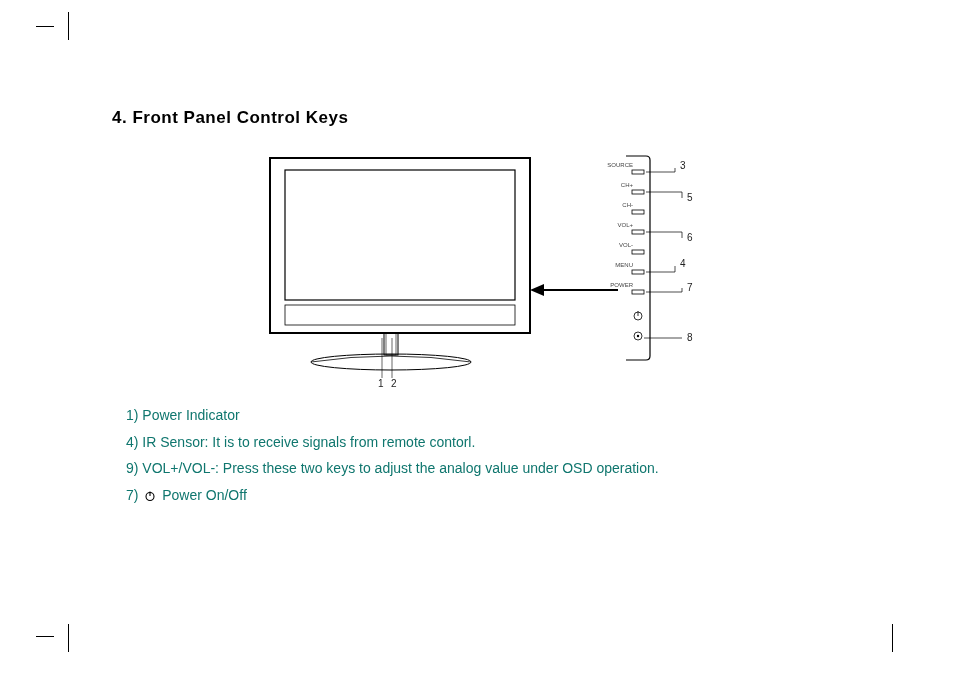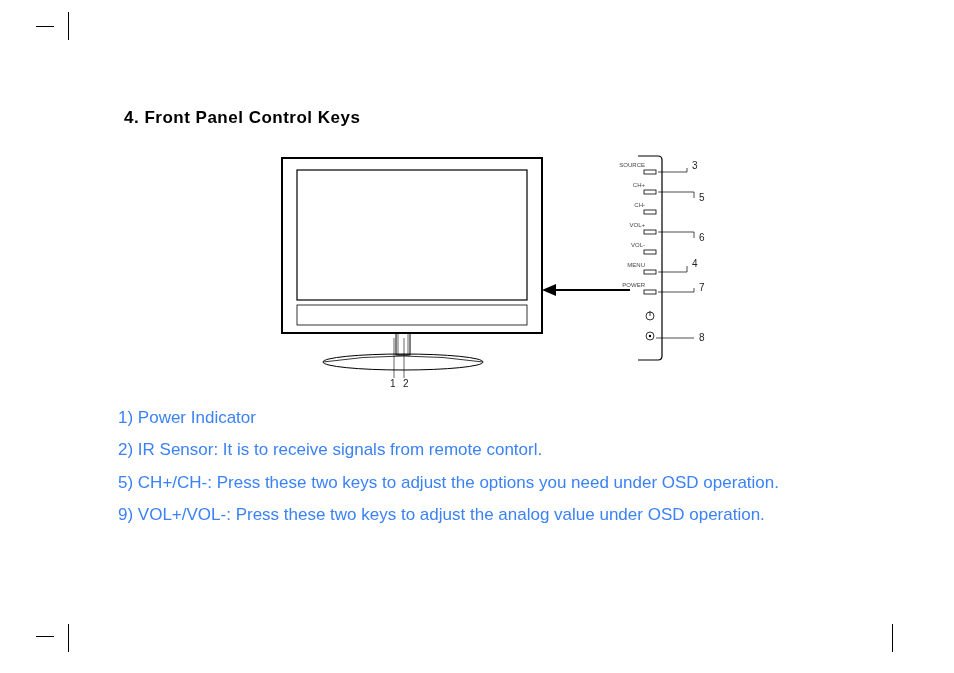--- a/index.html
+++ b/index.html
@@ -10,21 +10,21 @@
     font-family: Arial, Helvetica, sans-serif;
     color: #000;
     position: relative;
   }
   
   .crop { position: absolute; background: #000; }
   .crop.h { height: 1px; width: 18px; }
   .crop.v { width: 1px; height: 28px; }
   .page {
     position: absolute;
-    left: 82px; top: 18px;
+    left: 70px; top: 18px;
     width: 820px; height: 628px;
   }
   .title {
     font-size: 17px;
     font-weight: bold;
     letter-spacing: 0.5px;
     margin-top: 90px;
     margin-left: 42px;
   }
   .figure-wrap {
@@ -42,24 +42,24 @@
   }
   .panel-btn-label {
     position: absolute;
     font-size: 6px;
     color: #444;
     text-align: right;
     width: 30px;
   }
   .list {
     margin-top: 12px;
-    margin-left: 36px;
-    font-size: 17px;
+    margin-left: 56px;
+    font-size: 14px;
     line-height: 1.9;
-    color: #3b82f6;
+    color: #0f766e;
   }
   .list-row { white-space: nowrap; }
   .list-row svg { vertical-align: -2px; margin: 0 2px; }
 </style>
 </head>
 <body>
 
 <div class="crop h" style="left:36px; top:26px;"></div>
 <div class="crop v" style="left:68px; top:12px;"></div>
 
@@ -143,18 +143,23 @@
     <div class="callout-num" style="left:430px; top:10px;">3</div>
     <div class="callout-num" style="left:437px; top:42px;">5</div>
     <div class="callout-num" style="left:437px; top:82px;">6</div>
     <div class="callout-num" style="left:430px; top:108px;">4</div>
     <div class="callout-num" style="left:437px; top:132px;">7</div>
     <div class="callout-num" style="left:437px; top:182px;">8</div>
   </div>
 
   <div class="list">
     <div class="list-row">1) Power Indicator</div>
-    <div class="list-row">2) IR Sensor: It is to receive signals from remote contorl.</div>
-    <div class="list-row">5) CH+/CH-: Press these two keys to adjust the options you need under OSD operation.</div>
+    <div class="list-row">4) IR Sensor: It is to receive signals from remote contorl.</div>
     <div class="list-row">9) VOL+/VOL-: Press these two keys to adjust the analog value under OSD operation.</div>
+    <div class="list-row">
+      <span>7) </span><svg width="12" height="12" viewBox="0 0 12 12">
+          <circle cx="6" cy="6.5" r="4" fill="none" stroke="#000" stroke-width="1.1"></circle>
+          <line x1="6" y1="1.5" x2="6" y2="6" stroke="#000" stroke-width="1.1"></line>
+        </svg><span> Power On/Off</span>
+    </div>
   </div>
 
 </div>
 
 </body></html>

